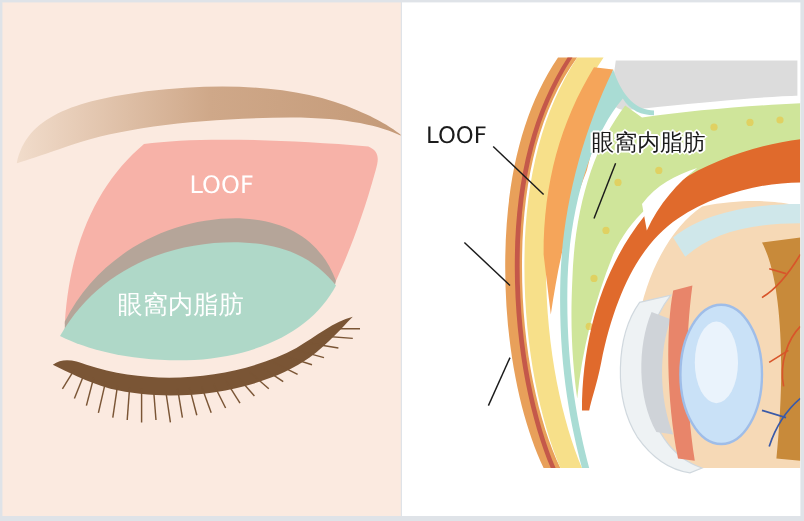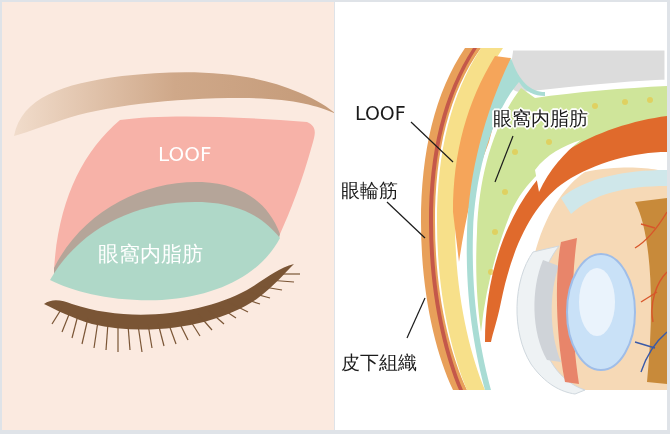--- a/index.html
+++ b/index.html
@@ -138,17 +138,15 @@
 
       <g stroke="#1b1b1b" stroke-width="1.2">
         <line x1="76" y1="120" x2="118" y2="160"></line>
         <line x1="178" y1="134" x2="160" y2="180"></line>
         <line x1="52" y1="200" x2="90" y2="236"></line>
         <line x1="90" y1="296" x2="72" y2="336"></line>
       </g>
     </svg>
     <div class="lbl-dark" style="left:20px; top:100px;">LOOF</div>
     <div class="lbl-dark lbl-outlined" style="left:158px; top:104px;">眼窩内脂肪</div>
-    <div class="lbl-dark" style="left:6px; top:176px;">眼輪筋</div>
-    <div class="lbl-dark" style="left:6px; top:348px;">皮下組織</div>
   </div>
 
 </div>
 
 </body></html>

